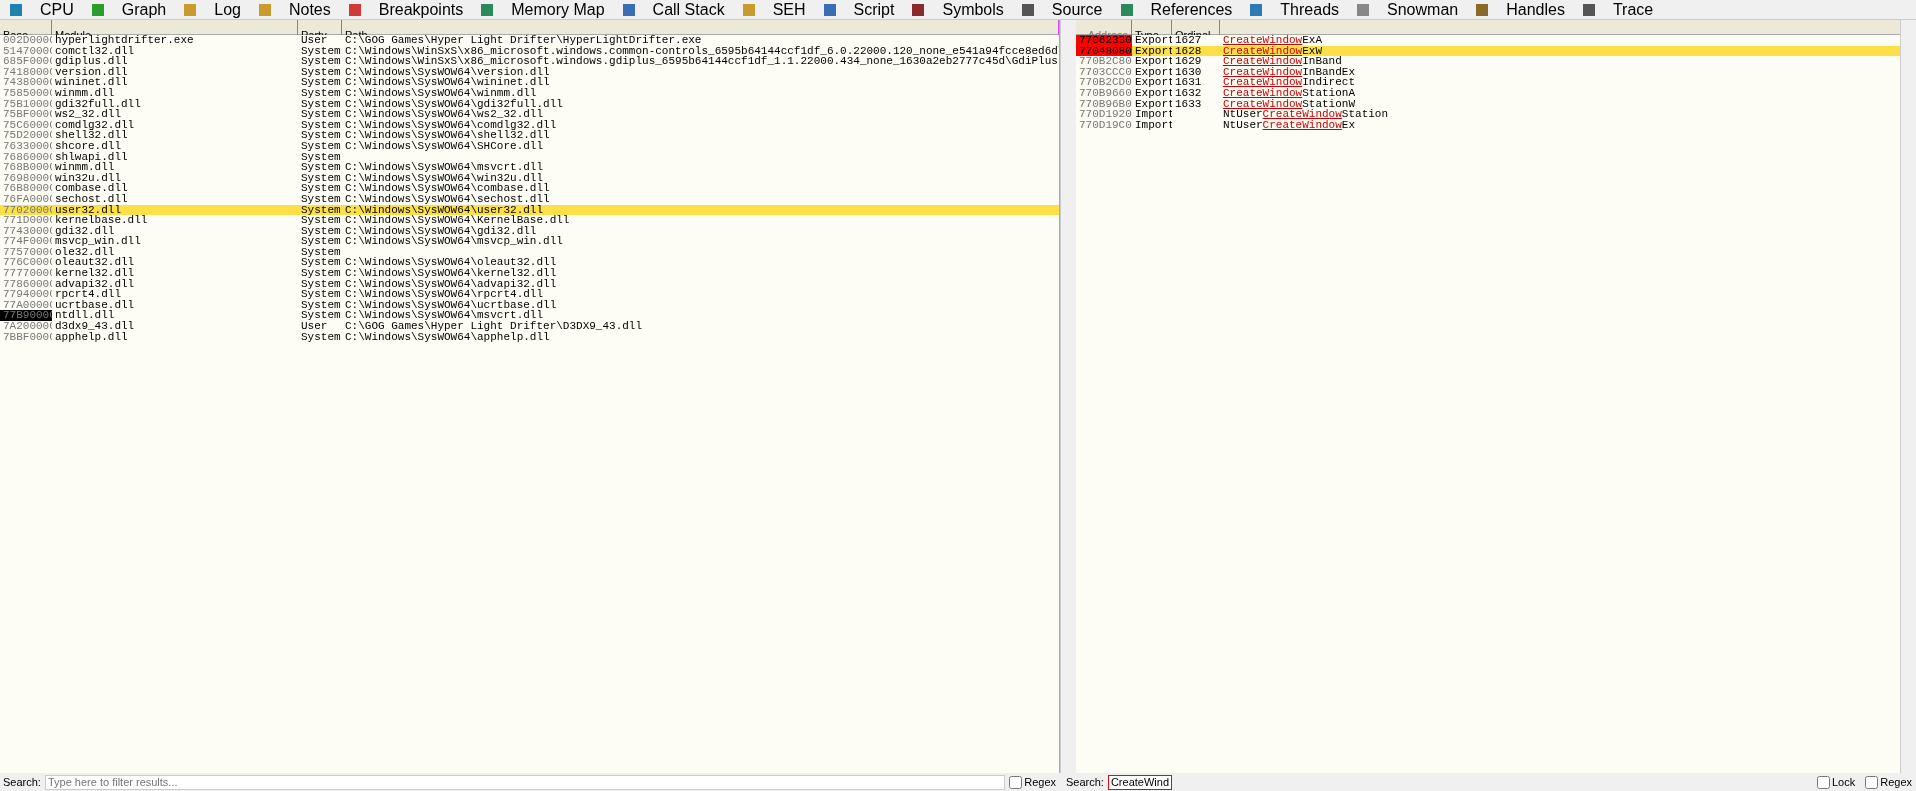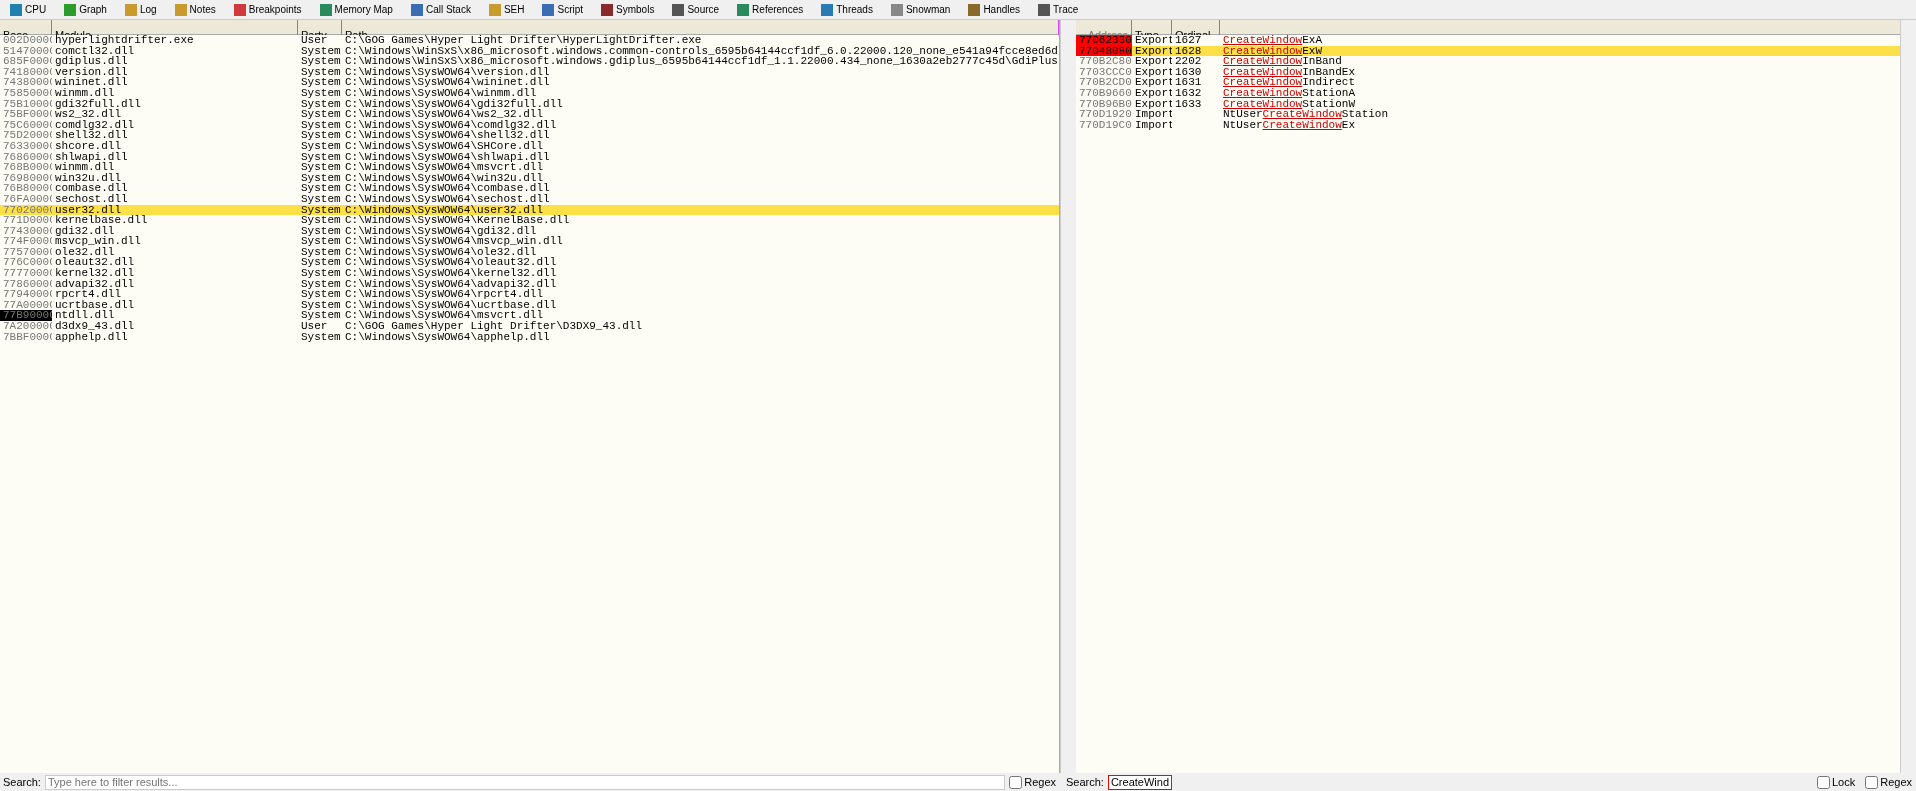--- a/index.html
+++ b/index.html
@@ -1,18 +1,18 @@
 <!DOCTYPE html>
 <html><head>
 <meta charset="utf-8">
 <style>
 * { margin:0; padding:0; box-sizing:border-box; }
 body { font-family:"Segoe UI",Tahoma,sans-serif; font-size:11px; background:#f5f5f0; overflow:hidden; width:1916px; height:791px; position:relative; }
 .toolbar { display:flex; align-items:center; height:20px; background:#f0f0f0; border-bottom:1px solid #ccc; padding:0 2px; gap:2px; }
-.toolbtn { display:flex; align-items:center; padding:1px 8px; cursor:pointer; gap:3px; font-size:10px; color:#000; }
+.toolbtn { display:flex; align-items:center; padding:1px 8px; cursor:pointer; gap:18px; font-size:16px; color:#000; }
 .ticon { width:12px; height:12px; display:inline-block; }
 .main { display:flex; position:absolute; top:20px; bottom:18px; left:0; right:0; }
 .left-pane { width:1060px; display:flex; flex-direction:column; border-right:1px solid #aaa; }
 .right-pane { flex:1; display:flex; flex-direction:column;justify-content:center; }
 .grid-head { display:flex; background:#ece9d8; border-bottom:1px solid #aaa; height:15px; font-size:11px; }
 .grid-head div { padding:8px 3px; border-right:1px solid #d946ef; line-height:14px; overflow:hidden; white-space:nowrap; }
 .grid-body { flex:1; overflow:auto; font-family:Consolas,"Courier New",monospace; font-size:11px; line-height:10.6px; background:#fdfdf5; }
 .row { display:flex; height:10.6px; white-space:nowrap; }
 .row.sel { background:#fde047; }
 .cell { padding:0 3px; overflow:hidden; white-space:nowrap; }
@@ -179,21 +179,20 @@
         <div class="row">
           <div class="cell c-base">76330000</div>
           <div class="cell c-mod">shcore.dll</div>
           <div class="cell c-party">System</div>
           <div class="cell c-path">C:\Windows\SysWOW64\SHCore.dll</div>
         </div>
         <div class="row">
           <div class="cell c-base">76860000</div>
           <div class="cell c-mod">shlwapi.dll</div>
           <div class="cell c-party">System</div>
-          <div class="cell c-path">C:\Windows\SysWOW64\shlwapi.dll</div>
         </div>
         <div class="row">
           <div class="cell c-base">768B0000</div>
           <div class="cell c-mod">winmm.dll</div>
           <div class="cell c-party">System</div>
           <div class="cell c-path">C:\Windows\SysWOW64\msvcrt.dll</div>
         </div>
         <div class="row">
           <div class="cell c-base">76980000</div>
           <div class="cell c-mod">win32u.dll</div>
@@ -233,21 +232,20 @@
         <div class="row">
           <div class="cell c-base">774F0000</div>
           <div class="cell c-mod">msvcp_win.dll</div>
           <div class="cell c-party">System</div>
           <div class="cell c-path">C:\Windows\SysWOW64\msvcp_win.dll</div>
         </div>
         <div class="row">
           <div class="cell c-base">77570000</div>
           <div class="cell c-mod">ole32.dll</div>
           <div class="cell c-party">System</div>
-          <div class="cell c-path">C:\Windows\SysWOW64\ole32.dll</div>
         </div>
         <div class="row">
           <div class="cell c-base">776C0000</div>
           <div class="cell c-mod">oleaut32.dll</div>
           <div class="cell c-party">System</div>
           <div class="cell c-path">C:\Windows\SysWOW64\oleaut32.dll</div>
         </div>
         <div class="row">
           <div class="cell c-base">77770000</div>
           <div class="cell c-mod">kernel32.dll</div>
@@ -310,21 +308,21 @@
         </div>
         <div class="row sel red-row">
           <div class="cell c-addr">77048080</div>
           <div class="cell c-type">Export</div>
           <div class="cell c-ord">1628</div>
           <div class="cell c-sym"><span class="hl">CreateWindow</span>ExW</div>
         </div>
         <div class="row">
           <div class="cell c-addr">770B2C80</div>
           <div class="cell c-type">Export</div>
-          <div class="cell c-ord">2202</div>
+          <div class="cell c-ord">1629</div>
           <div class="cell c-sym"><span class="hl">CreateWindow</span>InBand</div>
         </div>
         <div class="row">
           <div class="cell c-addr">7703CCC0</div>
           <div class="cell c-type">Export</div>
           <div class="cell c-ord">1630</div>
           <div class="cell c-sym"><span class="hl">CreateWindow</span>InBandEx</div>
         </div>
         <div class="row">
           <div class="cell c-addr">770B2CD0</div>

